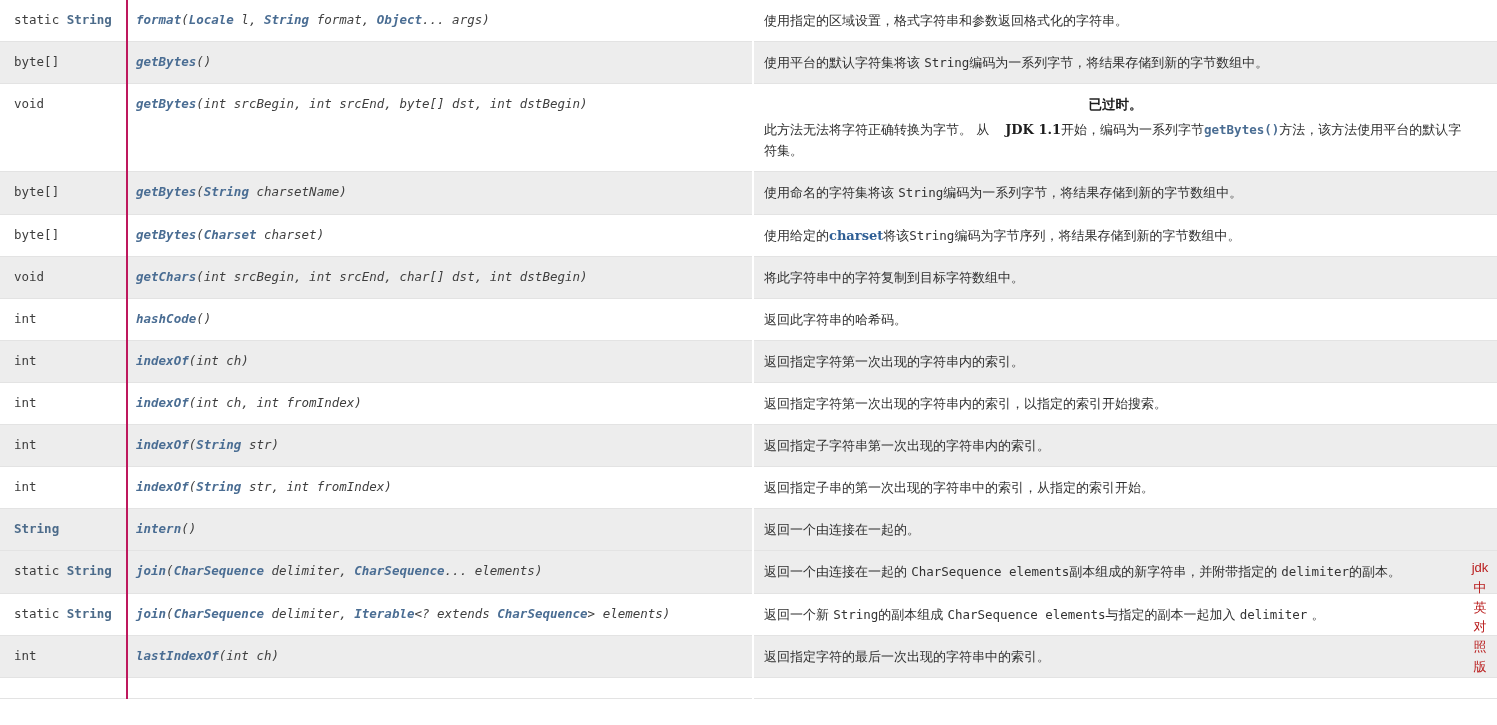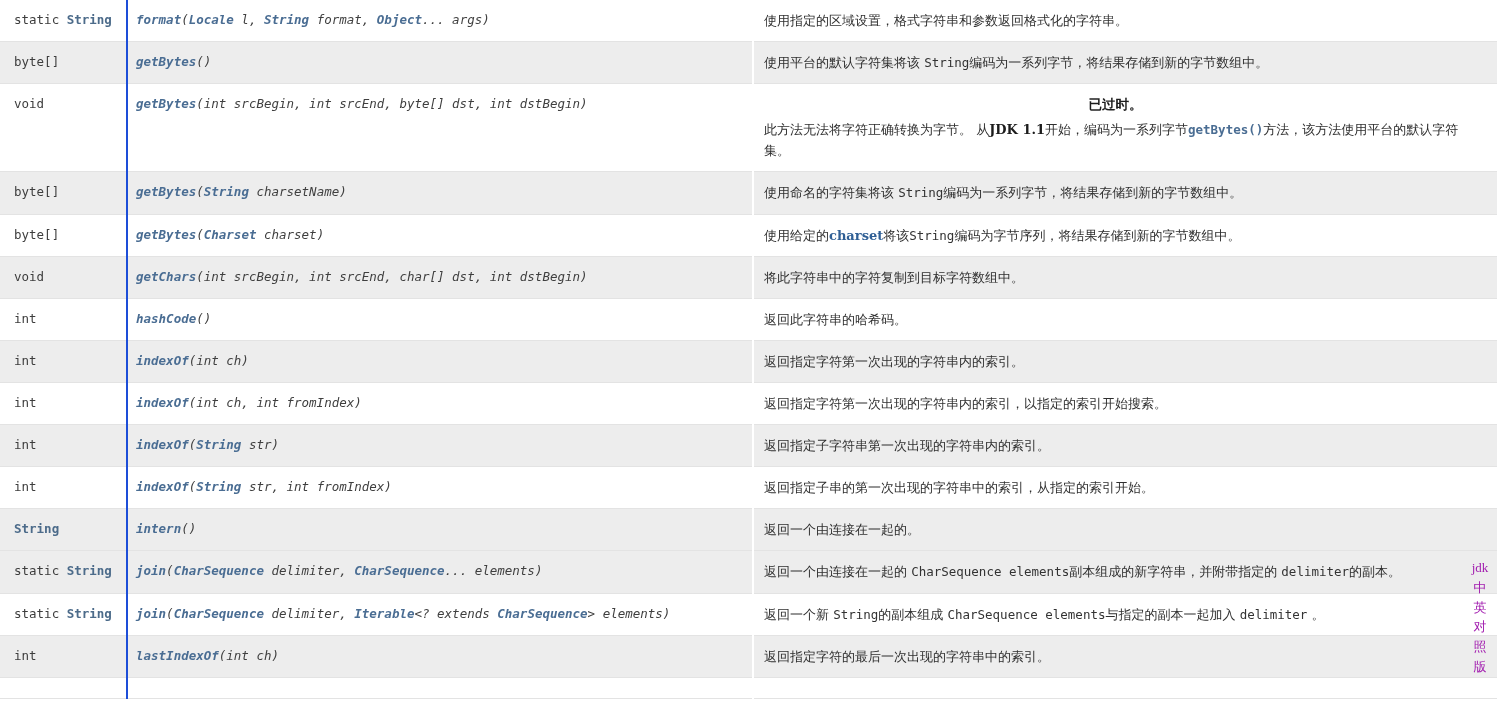--- a/index.html
+++ b/index.html
@@ -28,21 +28,21 @@
     background: #ededed;
   }
   table.method-table tr.row-plain {
     background: #ffffff;
   }
 
   td.col-type {
     width: 127px;
     padding: 10px 0 10px 14px;
     vertical-align: top;
-    border-right: 2px solid #1d4ed8;
+    border-right: 2px solid #be185d;
     box-sizing: border-box;
   }
   td.col-sig {
     width: 626px;
     padding: 10px 10px 10px 8px;
     vertical-align: top;
     border-right: 2px solid #ffffff;
     box-sizing: border-box;
     font-style: italic;
   }
@@ -101,37 +101,38 @@
     font-size: 13.5px;
     color: #1c1c1c;
     display: block;
     margin-bottom: 3px;
     text-align: center;
   }
   .desc .serif-bold {
     font-family: "DejaVu Serif", "Liberation Serif", serif;
     font-weight: bold;
     color: #1c1c1c;
+    margin-left: 16px;
   }
   .desc .serif-bold-link {
     font-family: "DejaVu Serif", "Liberation Serif", serif;
     font-weight: bold;
     color: #2f5f95;
   }
 
   .watermark {
     position: absolute;
     right: 4px;
     top: 558px;
     width: 26px;
     text-align: center;
-    font-family: Liberation Serif, serif;
+    font-family: Liberation Sans, sans-serif;
     font-size: 13px;
     line-height: 1.52;
-    color: #a21caf;
+    color: #b91c1c;
     letter-spacing: 0;
     pointer-events: none;
   }
   .watermark span { display: block; }
 </style>
 </head>
 <body>
 
 <table class="method-table">
   <tbody>

